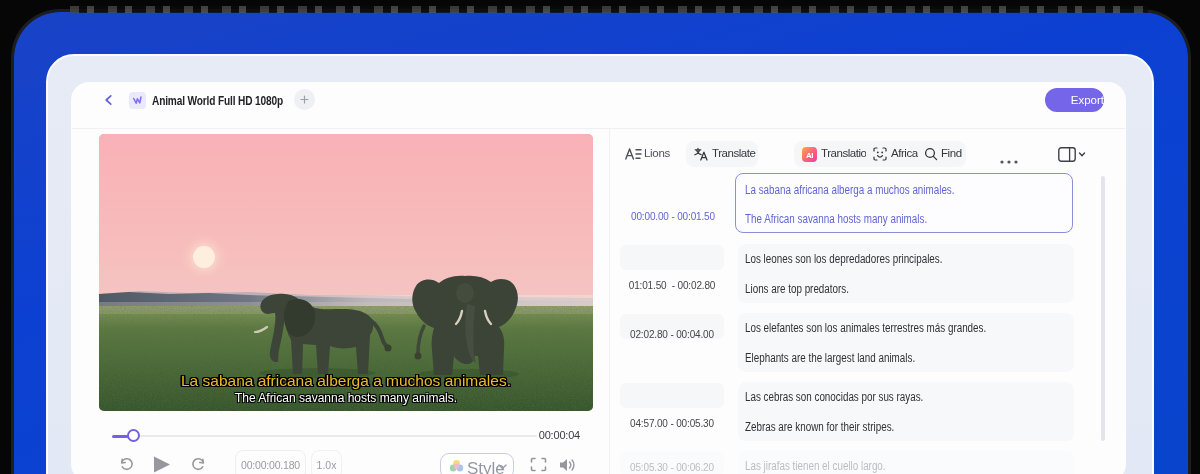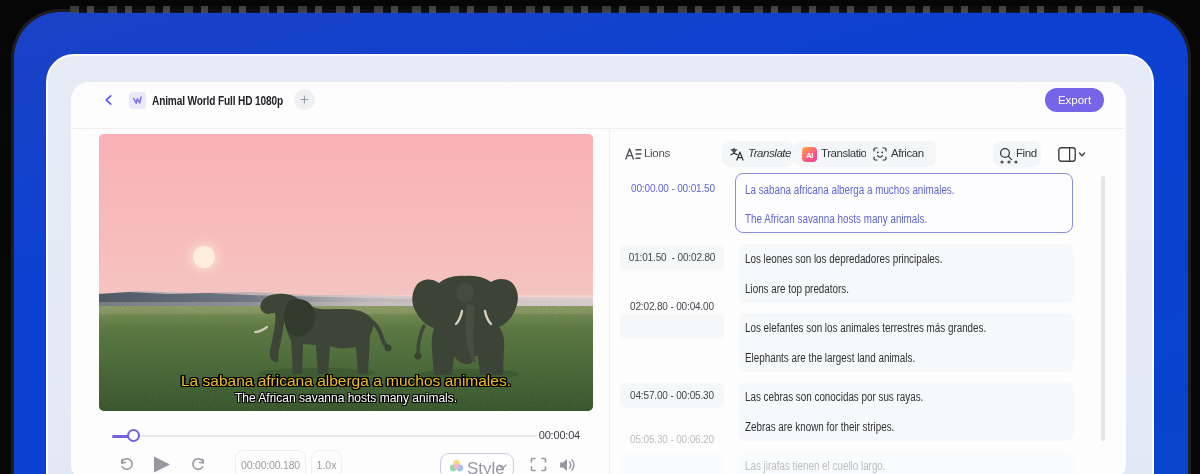--- a/index.html
+++ b/index.html
@@ -13,21 +13,21 @@
   #whitecard { left:71px; top:82px; width:1055px; height:400px; border-radius:18px;
     background:#fdfdfe; }
 
   
   #hdr-divider { left:72px; top:128px; width:1053px; height:1px; background:#f0f0f4; }
   #title { left:152px; top:93px; font-size:13.5px; font-weight:bold; color:#232227; letter-spacing:-0.2px;
     transform:scaleX(0.75); transform-origin:left center; }
   #logo { left:129px; top:92px; width:17px; height:17px; border-radius:4px; background:#eae8fa; }
   #plusbtn { left:294px; top:89px; width:21px; height:21px; border-radius:50%; background:#eef0f3; }
   #exportbtn { left:1045px; top:88px; width:59px; height:24px; border-radius:12px;
-    background:#7565e8; color:#fff; font-size:11.5px; text-align:center; line-height:24px; }
+    background:#7565e8; color:#fff; font-size:11.5px; text-align:right; line-height:24px; }
 
   
   #video { left:99px; top:134px; width:494px; height:277px; border-radius:5px; overflow:hidden; background:#f9b4b7;}
   .sub1 { left:0; top:238px; width:494px; text-align:center; font-size:15.5px; line-height:18px;
     color:#edbd20; letter-spacing:0;
     text-shadow:-1.4px -1.4px 0 #000, 1.4px -1.4px 0 #000, -1.4px 1.4px 0 #000, 1.4px 1.4px 0 #000, -1.4px 0 0 #000, 1.4px 0 0 #000, 0 -1.4px 0 #000, 0 1.4px 0 #000; }
   .sub2 { left:0; top:256.5px; width:494px; text-align:center; font-size:12px; line-height:14px;
     color:#fff; text-shadow:-1px -1px 0 #000, 1px -1px 0 #000, -1px 1px 0 #000, 1px 1px 0 #000, 0 0 2px #000; }
 
   
@@ -40,21 +40,21 @@
   #speedbox { left:311px; top:450px; width:31px; height:30px; border:1px solid #f1f1f4; border-radius:8px;
     font-size:10.5px; color:#9b9ca1; text-align:center; line-height:28px; }
   #stylebtn { left:440px; top:453px; width:74px; height:26px; border:1.5px solid #c9cde4; border-radius:9px; background:#fff; }
   #stylebtn span { position:absolute; left:26px; top:5px; font-size:17px; color:#9496a3; }
 
   
   #vdivider { left:609px; top:129px; width:1px; height:345px; background:#f0f1f5; }
   .toolbtn { top:141px; height:26px; border-radius:8px; background:#f5f6f8; font-size:11.5px; color:#36383e; letter-spacing:-0.45px; }
   #scrollbar { left:1101px; top:176px; width:4px; height:265px; background:#e2e5eb; border-radius:2px; }
 
-  .tc { position:absolute; font-size:10px; letter-spacing:-0.15px; color:#45464c; width:104px; text-align:center; }
+  .tc { position:absolute; font-size:10px; letter-spacing:-0.15px; color:#45464c; width:104px; text-align:center;margin-top:28px; }
   .tcpill { position:absolute; left:620px; width:104px; height:25px; background:#f6f7f9; border-radius:6px; }
   .cell { position:absolute; left:738px; width:336px; height:59px; background:#f7f8fa; border-radius:8px; }
   .cline { position:absolute; left:745px; font-size:12px; color:#303136; white-space:nowrap;
     transform:scaleX(0.82); transform-origin:left center; }
   #activebox { left:735px; top:173px; width:338px; height:60px; border:1.5px solid #8a8edd; border-radius:8px; background:#fdfdff; }
   .purple { color:#6165d2 !important; }
   .fadetext { color:#bcbdc3 !important; }
 </style>
 </head>
 <body>
@@ -221,21 +221,21 @@
 <div class="abs" id="vdivider"></div>
 <div class="abs" id="scrollbar"></div>
 
 <div class="abs" style="left:625px; top:146px; font-size:11.5px; color:#4e5058; letter-spacing:-0.3px;">
   <svg style="position:absolute; left:0px; top:2px;" width="17" height="12" viewBox="0 0 17 12">
     <path d="M0.8,11 L4.6,1 L8.4,11 M2.2,7.6 h4.8" fill="none" stroke="#4e5058" stroke-width="1.4" stroke-linejoin="round" stroke-linecap="round"></path>
     <path d="M11,1.8 h5 M11,6 h5 M11,10.2 h4" stroke="#4e5058" stroke-width="1.4" stroke-linecap="round"></path>
   </svg>
   <span style="position:absolute; left:19px; top:1px;">Lions</span>
 </div>
-<div class="abs toolbtn" style="left:722px; width:72px;font-style:italic;">
+<div class="abs toolbtn" style="left:686px; width:72px;">
   <svg style="position:absolute; left:8px; top:6px;" width="14" height="14" viewBox="0 0 14 14">
     <path d="M1.2,2.8 h5.6 M4,1.2 v1.6 M5.6,2.8 c-0.7,2.4 -2.6,4.3 -4.8,5 M2.4,2.8 c0.7,2.2 2.6,4.1 4.8,4.8" fill="none" stroke="#33353b" stroke-width="1.15" stroke-linecap="round"></path>
     <path d="M6.8,13 L9.9,5.2 L13,13 M7.9,10.6 h4" fill="none" stroke="#33353b" stroke-width="1.25" stroke-linejoin="round" stroke-linecap="round"></path>
   </svg>
   <span style="position:absolute; left:26px; top:6px;">Translate</span>
 </div>
 <div class="abs toolbtn" style="left:794px; width:94px;">
   <svg style="position:absolute; left:8px; top:5.5px;" width="15" height="15" viewBox="0 0 15 15">
     <defs>
         <linearGradient id="ai" x1="0" y1="0" x2="1" y2="1">
@@ -254,21 +254,21 @@
 </div>
 <div class="abs toolbtn" style="left:866px; width:70px;">
   <svg style="position:absolute; left:7px; top:6px;" width="14" height="14" viewBox="0 0 14 14">
     <path d="M4,1 H2.2 A1.2,1.2 0 0 0 1,2.2 V4 M10,1 H11.8 A1.2,1.2 0 0 1 13,2.2 V4 M4,13 H2.2 A1.2,1.2 0 0 1 1,11.8 V10 M10,13 H11.8 A1.2,1.2 0 0 0 13,11.8 V10" fill="none" stroke="#33353b" stroke-width="1.2" stroke-linecap="round"></path>
     <circle cx="4.8" cy="5.4" r="0.9" fill="#33353b"></circle>
     <circle cx="9.2" cy="5.4" r="0.9" fill="#33353b"></circle>
     <path d="M4.6,8.6 c0.7,1 1.7,1.5 2.4,1.5 c0.7,0 1.7,-0.5 2.4,-1.5" fill="none" stroke="#33353b" stroke-width="1.2" stroke-linecap="round"></path>
   </svg>
   <span style="position:absolute; left:25px; top:6px;">African</span>
 </div>
-<div class="abs toolbtn" style="left:993px; width:48px;">
+<div class="abs toolbtn" style="left:918px; width:48px;">
   <svg style="position:absolute; left:6px; top:6px;" width="14" height="14" viewBox="0 0 14 14">
     <circle cx="6" cy="6" r="4.4" fill="none" stroke="#33353b" stroke-width="1.3"></circle>
     <path d="M9.4,9.4 L12.6,12.6" stroke="#33353b" stroke-width="1.3" stroke-linecap="round"></path>
   </svg>
   <span style="position:absolute; left:23px; top:6px;">Find</span>
 </div>
 <div class="abs" style="left:999px; top:151px;">
   <svg width="20" height="6" viewBox="0 0 20 6">
     <circle cx="3" cy="3" r="1.6" fill="#53555c"></circle>
       <circle cx="10" cy="3" r="1.6" fill="#53555c"></circle>

